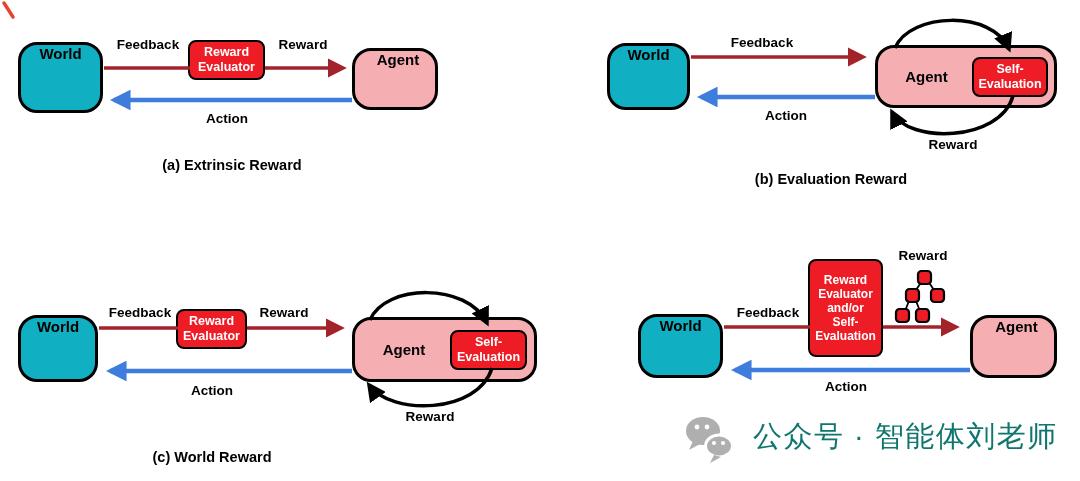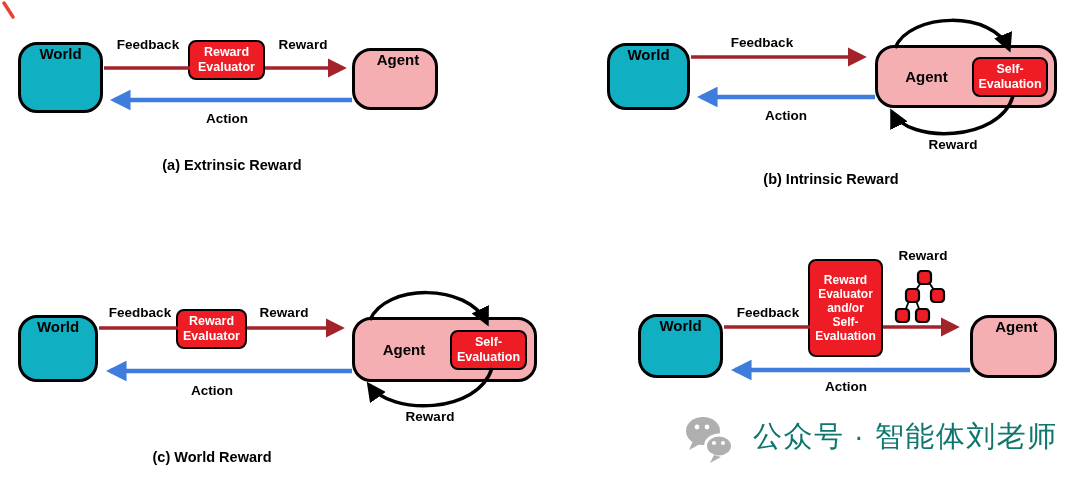--- a/index.html
+++ b/index.html
@@ -66,21 +66,21 @@
     <div class="box agent agent-wide" style="left:875px;top:45px;width:182px;height:63px">
       <span class="aglabel" style="width:97px">Agent</span>
     </div>
     <div class="redbox" style="left:972px;top:57px;width:76px;height:40px">
       <span>Self-
 Evaluation</span>
     </div>
     <div class="lbl" style="left:707px;top:35px">Feedback</div>
     <div class="lbl" style="left:898px;top:137px">Reward</div>
     <div class="lbl" style="left:731px;top:108px">Action</div>
-    <div class="caption" style="left:671px;top:171px">(b) Intrinsic Reward</div>
+    <div class="caption" style="left:671px;top:171px">(b) Evaluation Reward</div>
   </div>
 
   <div>
     <div class="box world" style="left:18px;top:315px;width:80px;height:67px">
       <span>World</span>
     </div>
     <div class="redbox" style="left:176px;top:309px;width:71px;height:40px">
       <span>Reward
 Evaluator</span>
     </div>

